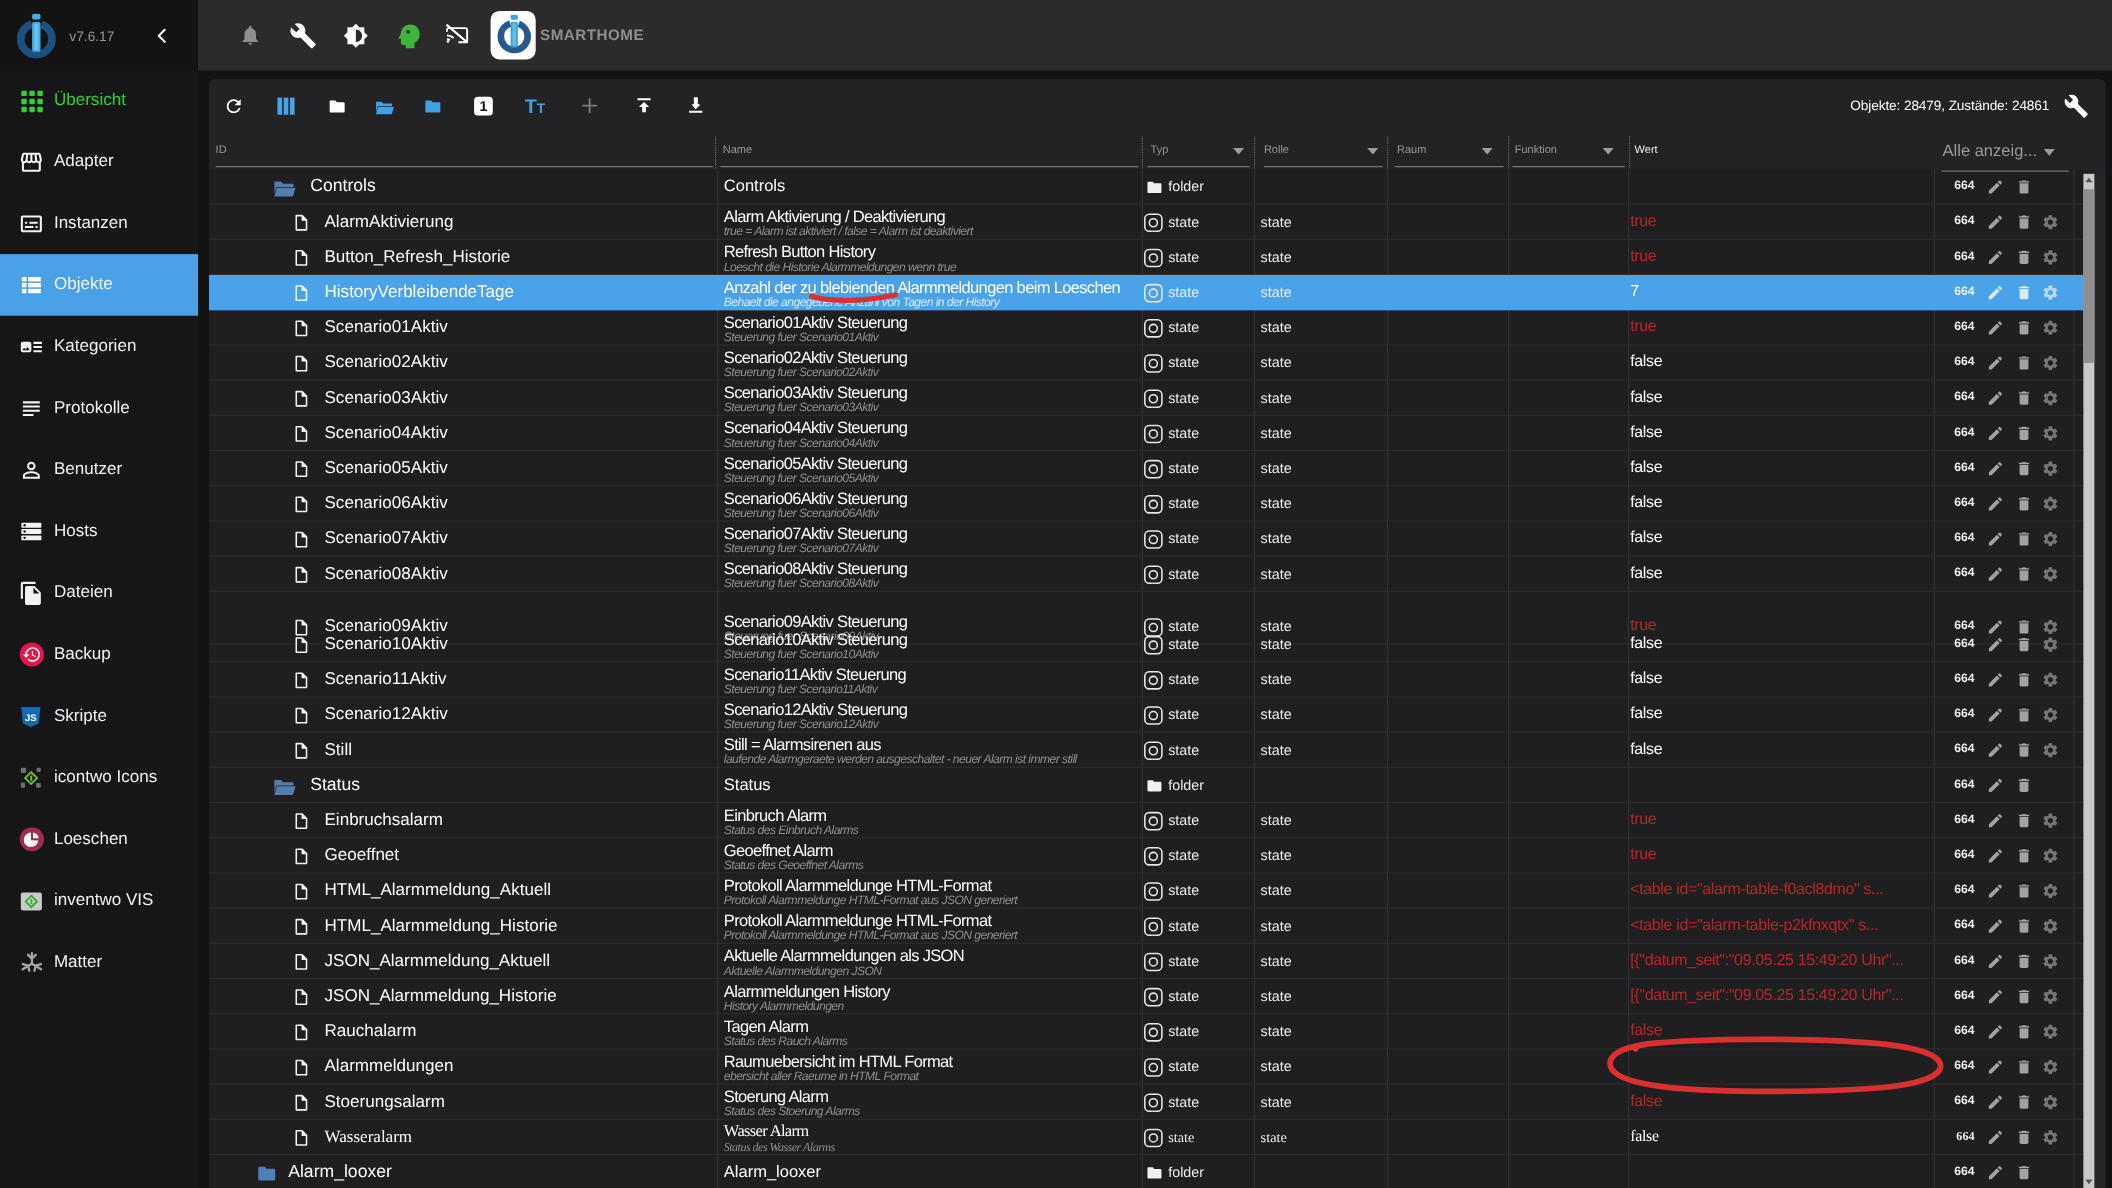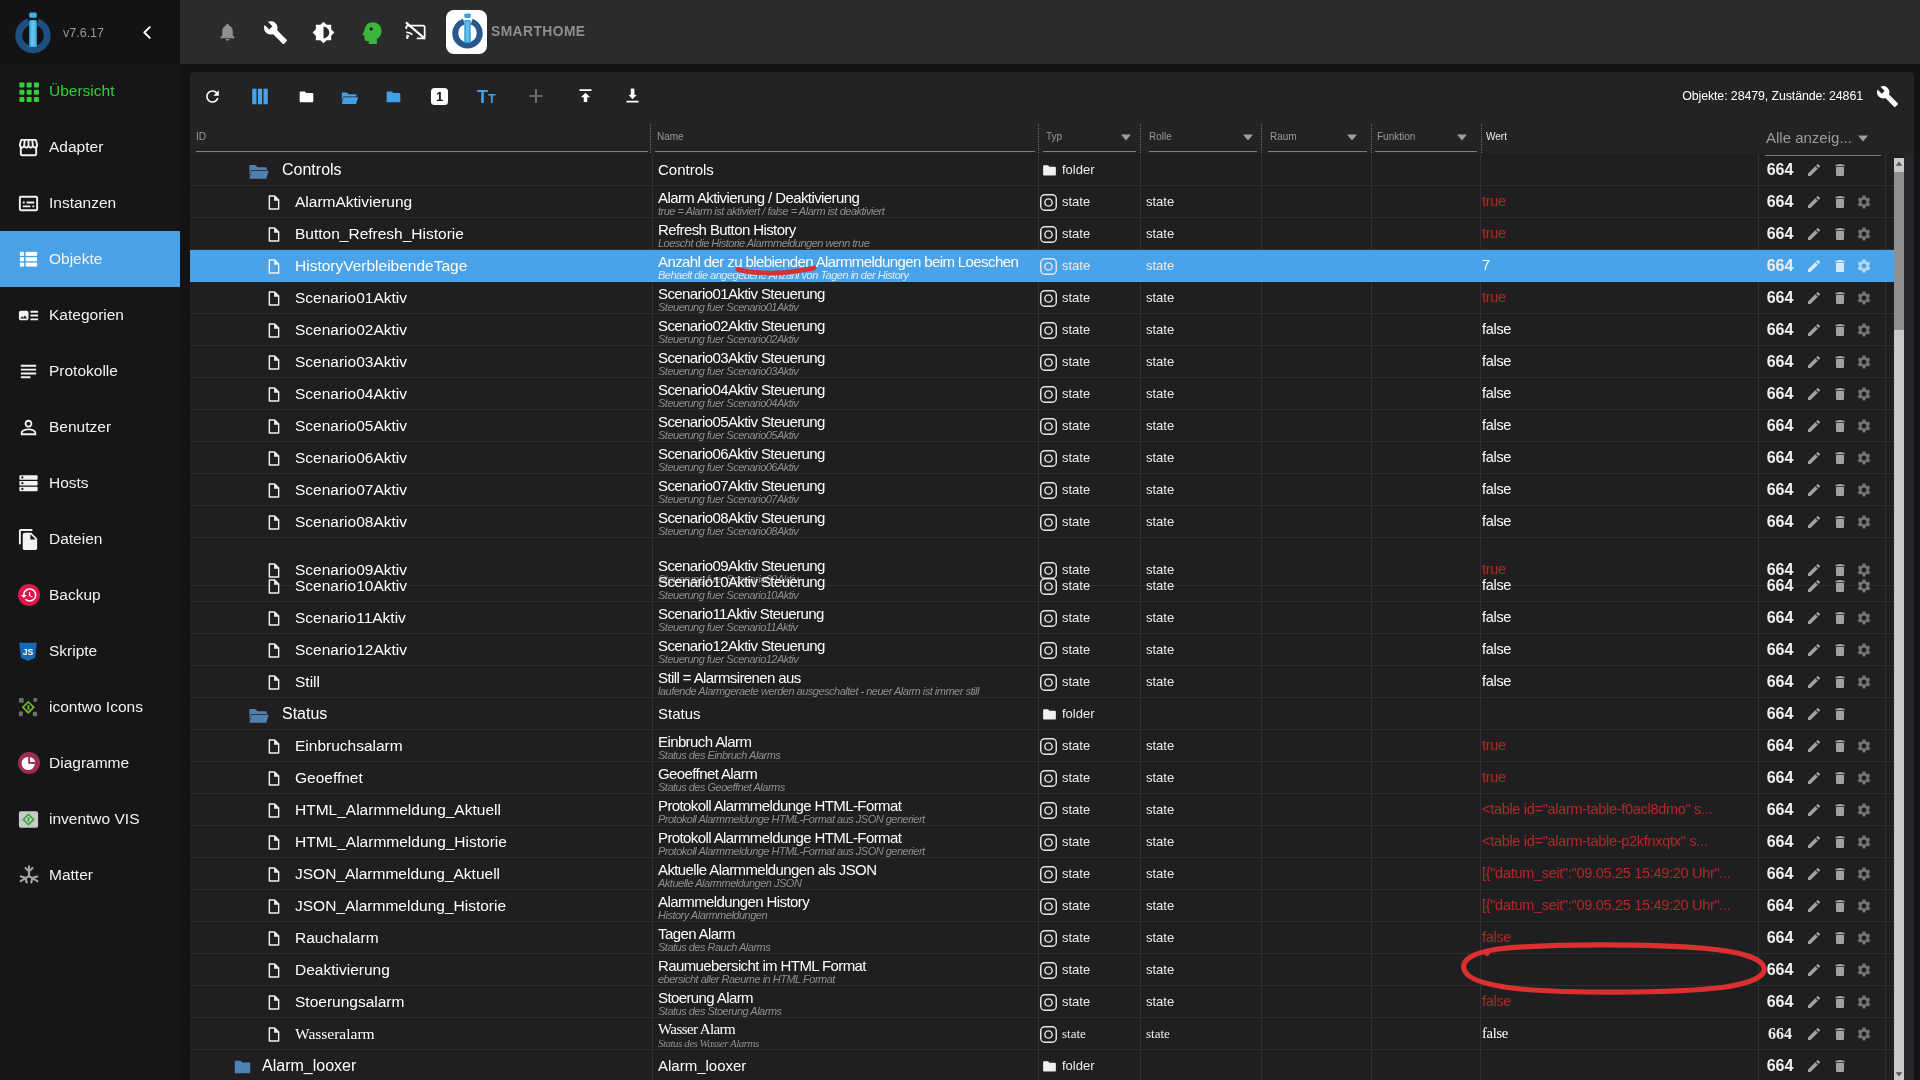--- a/index.html
+++ b/index.html
@@ -3,21 +3,21 @@
 html,body{margin:0;padding:0}
 body{width:1920px;height:1080px;position:relative;background:#131314;font-family:"Liberation Sans",sans-serif;overflow:hidden}
 .abs{position:absolute}
 .row{position:absolute;left:190px;width:1704px;height:32px;box-sizing:border-box;border-bottom:1px solid #2d2d2d}
 .idlbl{position:absolute;top:0;height:31px;line-height:31px;color:#fff;font-size:15.5px;white-space:nowrap}
 .ttl{position:absolute;left:468px;top:2.5px;height:17px;line-height:17px;color:#fff;font-size:15px;letter-spacing:-0.6px;white-space:nowrap}
 .sub{position:absolute;left:468px;top:20px;height:11px;line-height:11px;color:#8f8f8f;font-size:11px;letter-spacing:-0.5px;font-style:italic;white-space:nowrap}
 .typtxt{position:absolute;left:872px;top:0;height:31px;line-height:31px;color:#ededed;font-size:13px}
 .roltxt{position:absolute;left:956px;top:0;height:31px;line-height:31px;color:#ededed;font-size:13px}
 .wert{position:absolute;left:1292px;top:0;height:31px;line-height:31px;font-size:14.5px;letter-spacing:-0.3px;white-space:nowrap;max-width:272px;overflow:hidden}
-.n664{position:absolute;left:1575px;width:30px;top:0;height:31px;line-height:31px;color:#f0f0f0;font-size:16px;font-weight:bold;text-align:center}
+.n664{position:absolute;left:1575px;width:30px;top:0;height:31px;line-height:31px;color:#f0f0f0;font-size:11px;font-weight:bold;text-align:right}
 .hdr{position:absolute;top:120px;height:34px;color:#9a9a9a;font-size:10px;line-height:34px}
 .mnu{position:absolute;left:0;width:180px;height:56px}
 .mnulbl{position:absolute;left:49px;top:0;height:56px;line-height:56px;color:#f2f2f2;font-size:15.5px}
 </style></head><body>
 <div class="abs" style="left:0;top:0;width:1920px;height:64px;background:#2b2b2c"></div>
 <div class="abs" style="left:0;top:0;width:180px;height:64px;background:#131315"></div>
 <svg style="position:absolute;left:15px;top:12px" width="36" height="43" viewBox="0 0 36 43">
     <circle cx="18" cy="23.5" r="14.2" fill="none" stroke="#1d507f" stroke-width="7" stroke-dasharray="79.5 9.7" stroke-dashoffset="84.35" transform="rotate(-90 18 23.5)"></circle>
     <rect x="14.2" y="0.5" width="7.6" height="5.2" rx="1.5" fill="#3eb0e8"></rect>
     <rect x="14.2" y="8" width="7.6" height="27" rx="1.5" fill="#3eb0e8"></rect>
@@ -159,21 +159,21 @@
       <rect x="10.9" y="9.5" width="2" height="5" fill="#74b82d"></rect>
     </svg>
 <div class="mnulbl" style="color:#f2f2f2">icontwo Icons</div>
 </div>
 <div class="mnu" style="top:735px">
 <svg style="position:absolute;left:17px;top:16px" width="24" height="24" viewBox="0 0 24 24">
       <circle cx="12" cy="12" r="11" fill="#9e2c50"></circle>
       <path d="M11.2,12.8 L11.2,5.9 A6.6,6.6 0 1 0 17.8,13 Z" fill="#fff"></path>
       <path d="M13,11 V5.9 A6.6,6.6 0 0 1 18.2,11 Z" fill="#fff"></path>
     </svg>
-<div class="mnulbl" style="color:#f2f2f2">Diagramme</div>
+<div class="mnulbl" style="color:#f2f2f2">Loeschen</div>
 </div>
 <div class="mnu" style="top:791px">
 <svg style="position:absolute;left:17px;top:17px" width="23" height="23" viewBox="0 0 24 24">
       <rect x="2" y="3.5" width="20" height="17" rx="2" fill="#c6cdc6"></rect>
       <rect x="8.2" y="8.2" width="7.6" height="7.6" fill="none" stroke="#3aa83a" stroke-width="1.7" transform="rotate(45 12 12)"></rect>
       <rect x="11.2" y="9.6" width="1.7" height="4.8" fill="#3aa83a"></rect>
     </svg>
 <div class="mnulbl" style="color:#f2f2f2">inventwo VIS</div>
 </div>
 <div class="mnu" style="top:847px">
@@ -905,21 +905,21 @@
     </svg>
 <svg style="position:absolute;left:1666px;top:8px" width="16" height="16" viewBox="0 0 24 24">
       <path d="M19.14,12.94c0.04-0.3,0.06-0.61,0.06-0.94c0-0.32-0.02-0.64-0.07-0.94l2.03-1.58c0.18-0.14,0.23-0.41,0.12-0.61 l-1.92-3.32c-0.12-0.22-0.37-0.29-0.59-0.22l-2.39,0.96c-0.5-0.38-1.03-0.7-1.62-0.94L14.4,2.81c-0.04-0.24-0.24-0.41-0.48-0.41 h-3.84c-0.24,0-0.43,0.17-0.47,0.41L9.25,5.35C8.66,5.59,8.12,5.92,7.63,6.29L5.24,5.33c-0.22-0.08-0.47,0-0.59,0.22L2.74,8.87 C2.62,9.08,2.66,9.34,2.86,9.48l2.03,1.58C4.84,11.36,4.8,11.69,4.8,12s0.02,0.64,0.07,0.94l-2.03,1.58 c-0.18,0.14-0.23,0.41-0.12,0.61l1.92,3.32c0.12,0.22,0.37,0.29,0.59,0.22l2.39-0.96c0.5,0.38,1.03,0.7,1.62,0.94l0.36,2.54 c0.05,0.24,0.24,0.41,0.48,0.41h3.84c0.24,0,0.44-0.17,0.47-0.41l0.36-2.54c0.59-0.24,1.13-0.56,1.62-0.94l2.39,0.96 c0.22,0.08,0.47,0,0.59-0.22l1.92-3.32c0.12-0.22,0.07-0.47-0.12-0.61L19.14,12.94z M12,15.6c-1.98,0-3.6-1.62-3.6-3.6 s1.62-3.6,3.6-3.6s3.6,1.62,3.6,3.6S13.98,15.6,12,15.6z" fill="#757575"></path>
     </svg>
 </div>
 <div class="row" style="top:954px;">
 <svg style="position:absolute;left:76px;top:5.5px" width="16" height="21" viewBox="0 0 24 24">
       <path d="M5,2.3 h8 L19,8.3 V21.7 H5 Z" fill="none" stroke="#f4f4f4" stroke-width="2.1" stroke-linejoin="round"></path>
       <path d="M12.2,1.8 L19.6,9.2 L12.2,9.2 Z" fill="#f4f4f4"></path>
     </svg>
-<div class="idlbl" style="left:105px">Deaktivierung</div>
+<div class="idlbl" style="left:105px">Alarmmeldungen</div>
 <div class="ttl">Raumuebersicht im HTML Format</div>
 <div class="sub" style="color:#8f8f8f">ebersicht aller Raeume in HTML Format</div>
 <svg style="position:absolute;left:849px;top:7px" width="19" height="19" viewBox="0 0 24 24">
       <rect x="2.2" y="2.2" width="19.6" height="19.6" rx="5" fill="none" stroke="#e8e8e8" stroke-width="1.8"></rect>
       <circle cx="12" cy="12" r="4.6" fill="none" stroke="#e8e8e8" stroke-width="1.8"></circle>
     </svg>
 <div class="typtxt">state</div>
 <div class="roltxt">state</div>
 <div class="n664">664</div>
 <svg style="position:absolute;left:1616px;top:8px" width="16" height="16" viewBox="0 0 24 24">

